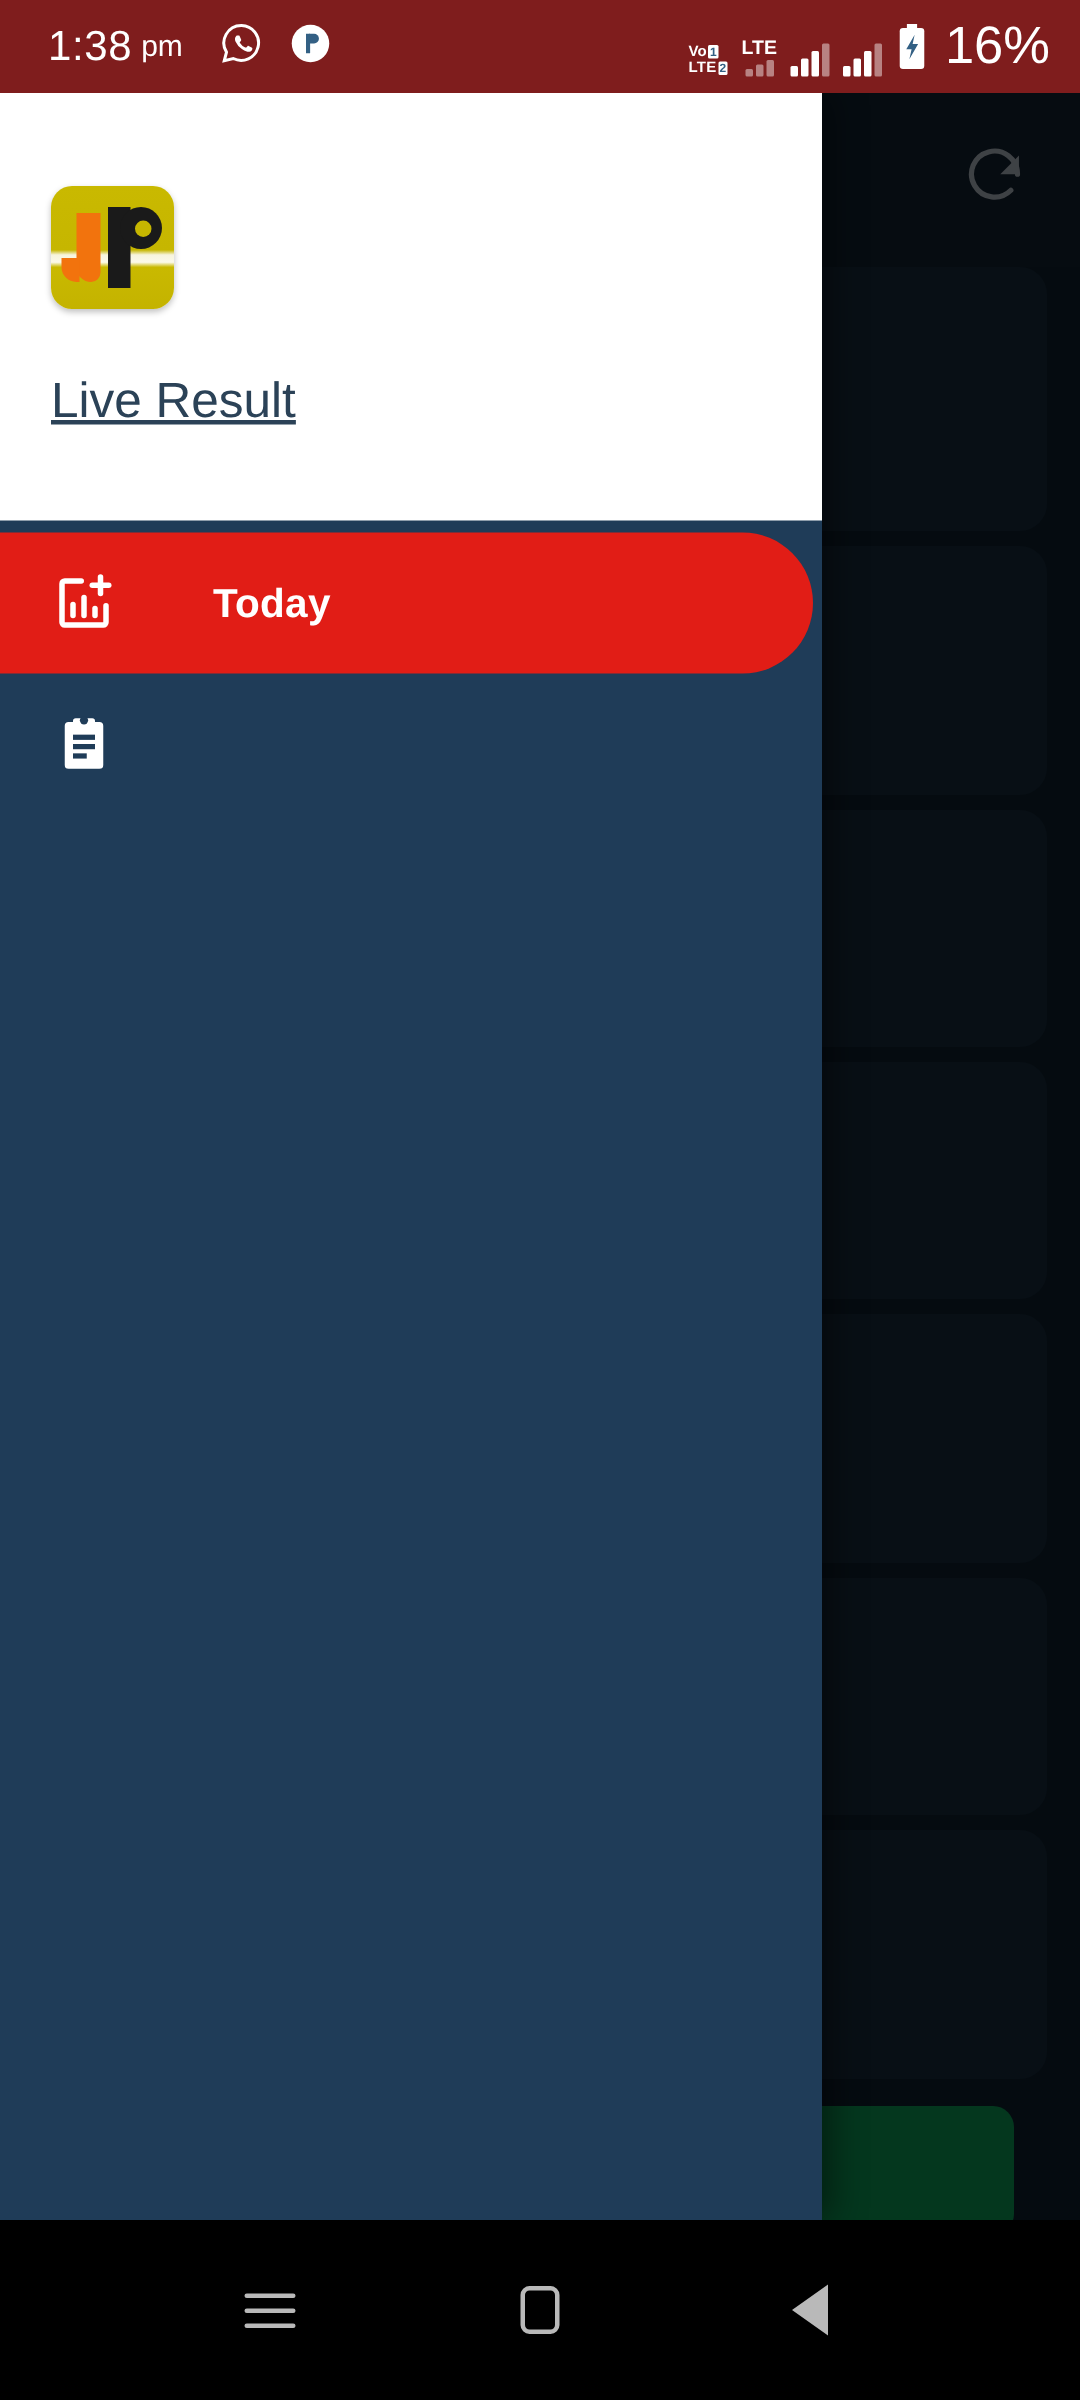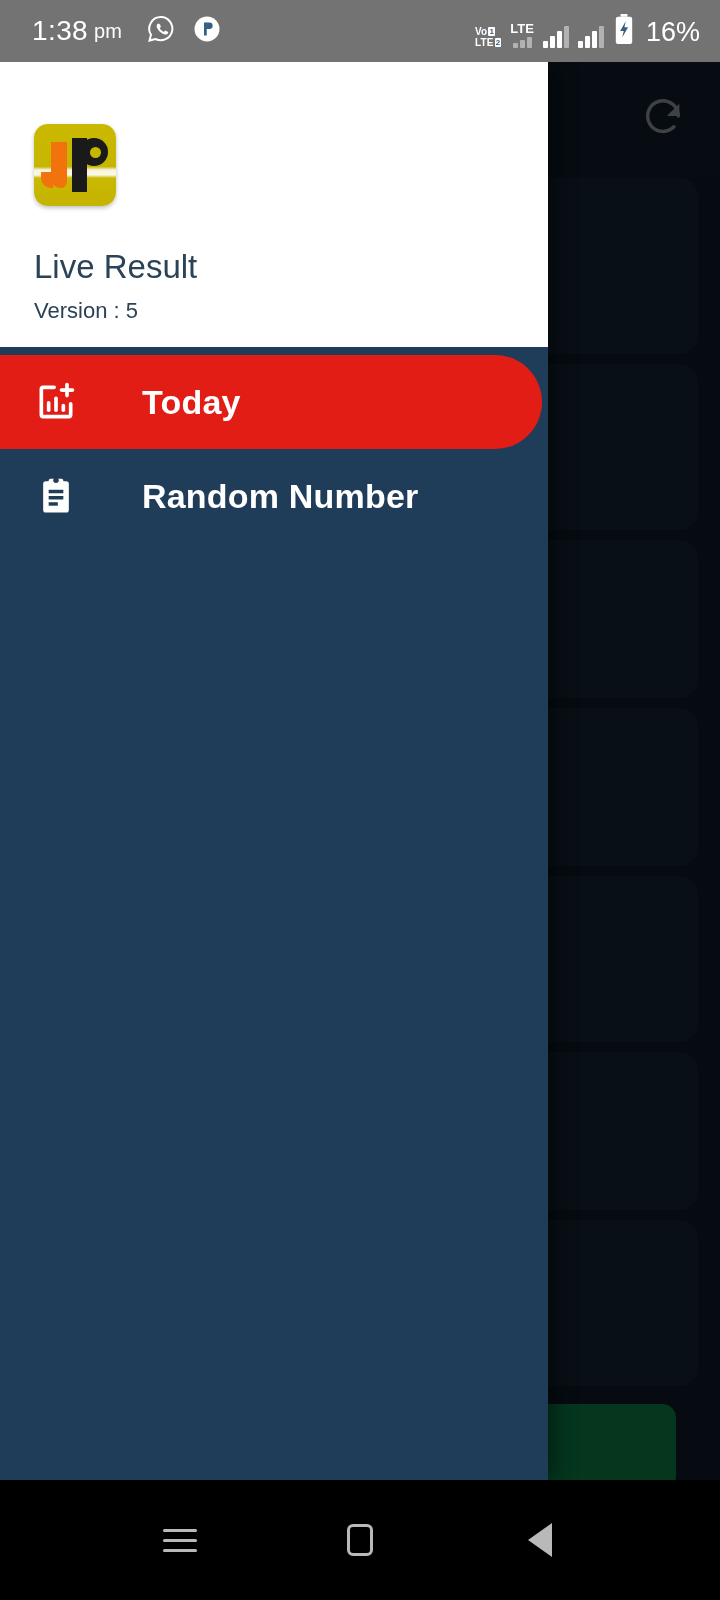--- a/index.html
+++ b/index.html
@@ -13,21 +13,21 @@
     position: relative;
     width: 720px; height: 1600px;
     overflow: hidden;
     background: #0d1a24;
   }
 
   
   .status-bar {
     position: absolute; top: 0; left: 0;
     width: 720px; height: 62px;
-    background: #737373;
+    background: #7f1d1d;
     display: flex; align-items: center;
     padding: 0 20px 0 32px;
     color: #ffffff;
     z-index: 60;
   }
   .sb-time { font-size: 28px; font-weight: 400; letter-spacing: .4px; }
   .sb-ampm { font-size: 20px; margin-left: 6px; }
   .sb-left-icons { display: flex; align-items: center; gap: 16px; margin-left: 24px; }
   .sb-spacer { flex: 1; }
   .sb-right { display: flex; align-items: flex-end; gap: 9px; }
@@ -42,21 +42,21 @@
     font-size: 8px; line-height: 9px; font-weight: 700;
     padding: 0 1px; border-radius: 1px;
   }
   .lte-label { font-size: 13px; font-weight: 700; line-height: 14px; }
   .bars { display: flex; align-items: flex-end; gap: 2px; height: 22px; }
   .bars i { display: block; width: 5px; background: #ffffff; border-radius: 1px; }
   .bars i.b1 { height: 7px; } .bars i.b2 { height: 12px; }
   .bars i.b3 { height: 17px; } .bars i.b4 { height: 22px; }
   .bars i.dim { background: rgba(255,255,255,.45); }
   .stack-lte { display: flex; flex-direction: column; align-items: center; }
-  .sb-batt { font-size: 27px; font-weight: 400; margin-left: 2px; }
+  .sb-batt { font-size: 35px; font-weight: 400; margin-left: 2px; }
 
   
   .app-bg { position: absolute; inset: 62px 0 120px 0; background: #0d1a24; }
   .app-bar {
     position: absolute; top: 0; left: 0; right: 0; height: 116px;
     background: #0e1b26;
     display: flex; align-items: center; justify-content: flex-end;
     padding-right: 34px;
   }
   .card-list { position: absolute; top: 116px; left: 0; right: 0; bottom: 0; padding: 0 22px; }
@@ -114,37 +114,37 @@
     width: 15px; height: 54px; background: #1a1a1a;
   }
   .logo-p:after {
     content: ""; position: absolute; left: 8px; top: 0;
     width: 28px; height: 28px; background: #1a1a1a; border-radius: 50%;
   }
   .logo-p:before {
     content: ""; position: absolute; left: 18px; top: 9px;
     width: 11px; height: 11px; background: #c6b600; border-radius: 50%; z-index: 2;
   }
-  .app-title { margin-top: 42px; font-size: 33px; color: #2b4257; font-weight: 400; }
+  .app-title { margin-top: 42px; font-size: 33px; color: #2b4257; font-weight: 400; text-decoration: underline; }
   .app-version { margin-top: 12px; font-size: 22px; color: #2b4257; }
 
   .nav-list { padding-top: 8px; flex: 1; }
   .nav-item {
     display: flex; align-items: center;
     height: 94px;
     padding-left: 30px;
     color: #ffffff;
   }
   .nav-item.active {
     background: #e11d16;
     width: 542px;
     border-top-right-radius: 47px; border-bottom-right-radius: 47px;
   }
   .nav-icon { width: 52px; height: 52px; flex: 0 0 52px; display: flex; align-items: center; justify-content: center; }
-  .nav-label { margin-left: 60px; font-size: 34px; font-weight: 700; letter-spacing: .2px; }
+  .nav-label { margin-left: 60px; font-size: 27px; font-weight: 700; letter-spacing: .2px; }
   .nav-item.active .nav-label { font-weight: 700; }
 
   
   .nav-bar {
     position: absolute; left: 0; bottom: 0;
     width: 720px; height: 120px;
     background: #000000;
     display: flex; align-items: center; justify-content: space-around;
     padding: 0 90px;
     z-index: 70;
@@ -212,21 +212,20 @@
   <div class="scrim"></div>
 
   <div class="drawer">
 
     <div class="drawer-header">
       <div class="app-logo">
         <span class="logo-j"></span>
         <span class="logo-p"></span>
       </div>
       <div class="app-title">Live Result</div>
-      <div class="app-version">Version : 5</div>
     </div>
 
     <div class="nav-list">
 
       <div class="nav-item active">
         <span class="nav-icon">
           <svg width="44" height="44" viewBox="0 0 24 24" fill="none" stroke="#ffffff" stroke-width="2" stroke-linecap="round" stroke-linejoin="round">
             <path d="M20 13v6a1 1 0 0 1-1 1H5a1 1 0 0 1-1-1V5a1 1 0 0 1 1-1h6"></path>
             <line x1="18" y1="2.5" x2="18" y2="8.5"></line>
             <line x1="15" y1="5.5" x2="21" y2="5.5"></line>
@@ -243,21 +242,20 @@
       <div class="nav-item">
         <span class="nav-icon">
           <svg width="44" height="44" viewBox="0 0 24 24">
             <path d="M9 2.6h6a1 1 0 0 1 1 1V4h1.6A1.4 1.4 0 0 1 19 5.4v14.2a1.4 1.4 0 0 1-1.4 1.4H6.4A1.4 1.4 0 0 1 5 19.6V5.4A1.4 1.4 0 0 1 6.4 4H8v-.4a1 1 0 0 1 1-1z" fill="#ffffff"></path>
             <circle cx="12" cy="3.4" r="1.5" fill="#1f3c58"></circle>
             <rect x="8" y="8.6" width="8" height="1.9" fill="#1f3c58"></rect>
             <rect x="8" y="12" width="8" height="1.9" fill="#1f3c58"></rect>
             <rect x="8" y="15.4" width="5" height="1.9" fill="#1f3c58"></rect>
           </svg>
         </span>
-        <span class="nav-label">Random Number</span>
       </div>
 
     </div>
   </div>
 
   <div class="status-bar">
     <span class="sb-time">1:38</span>
     <span class="sb-ampm">pm</span>
     <span class="sb-left-icons">
       <span>

